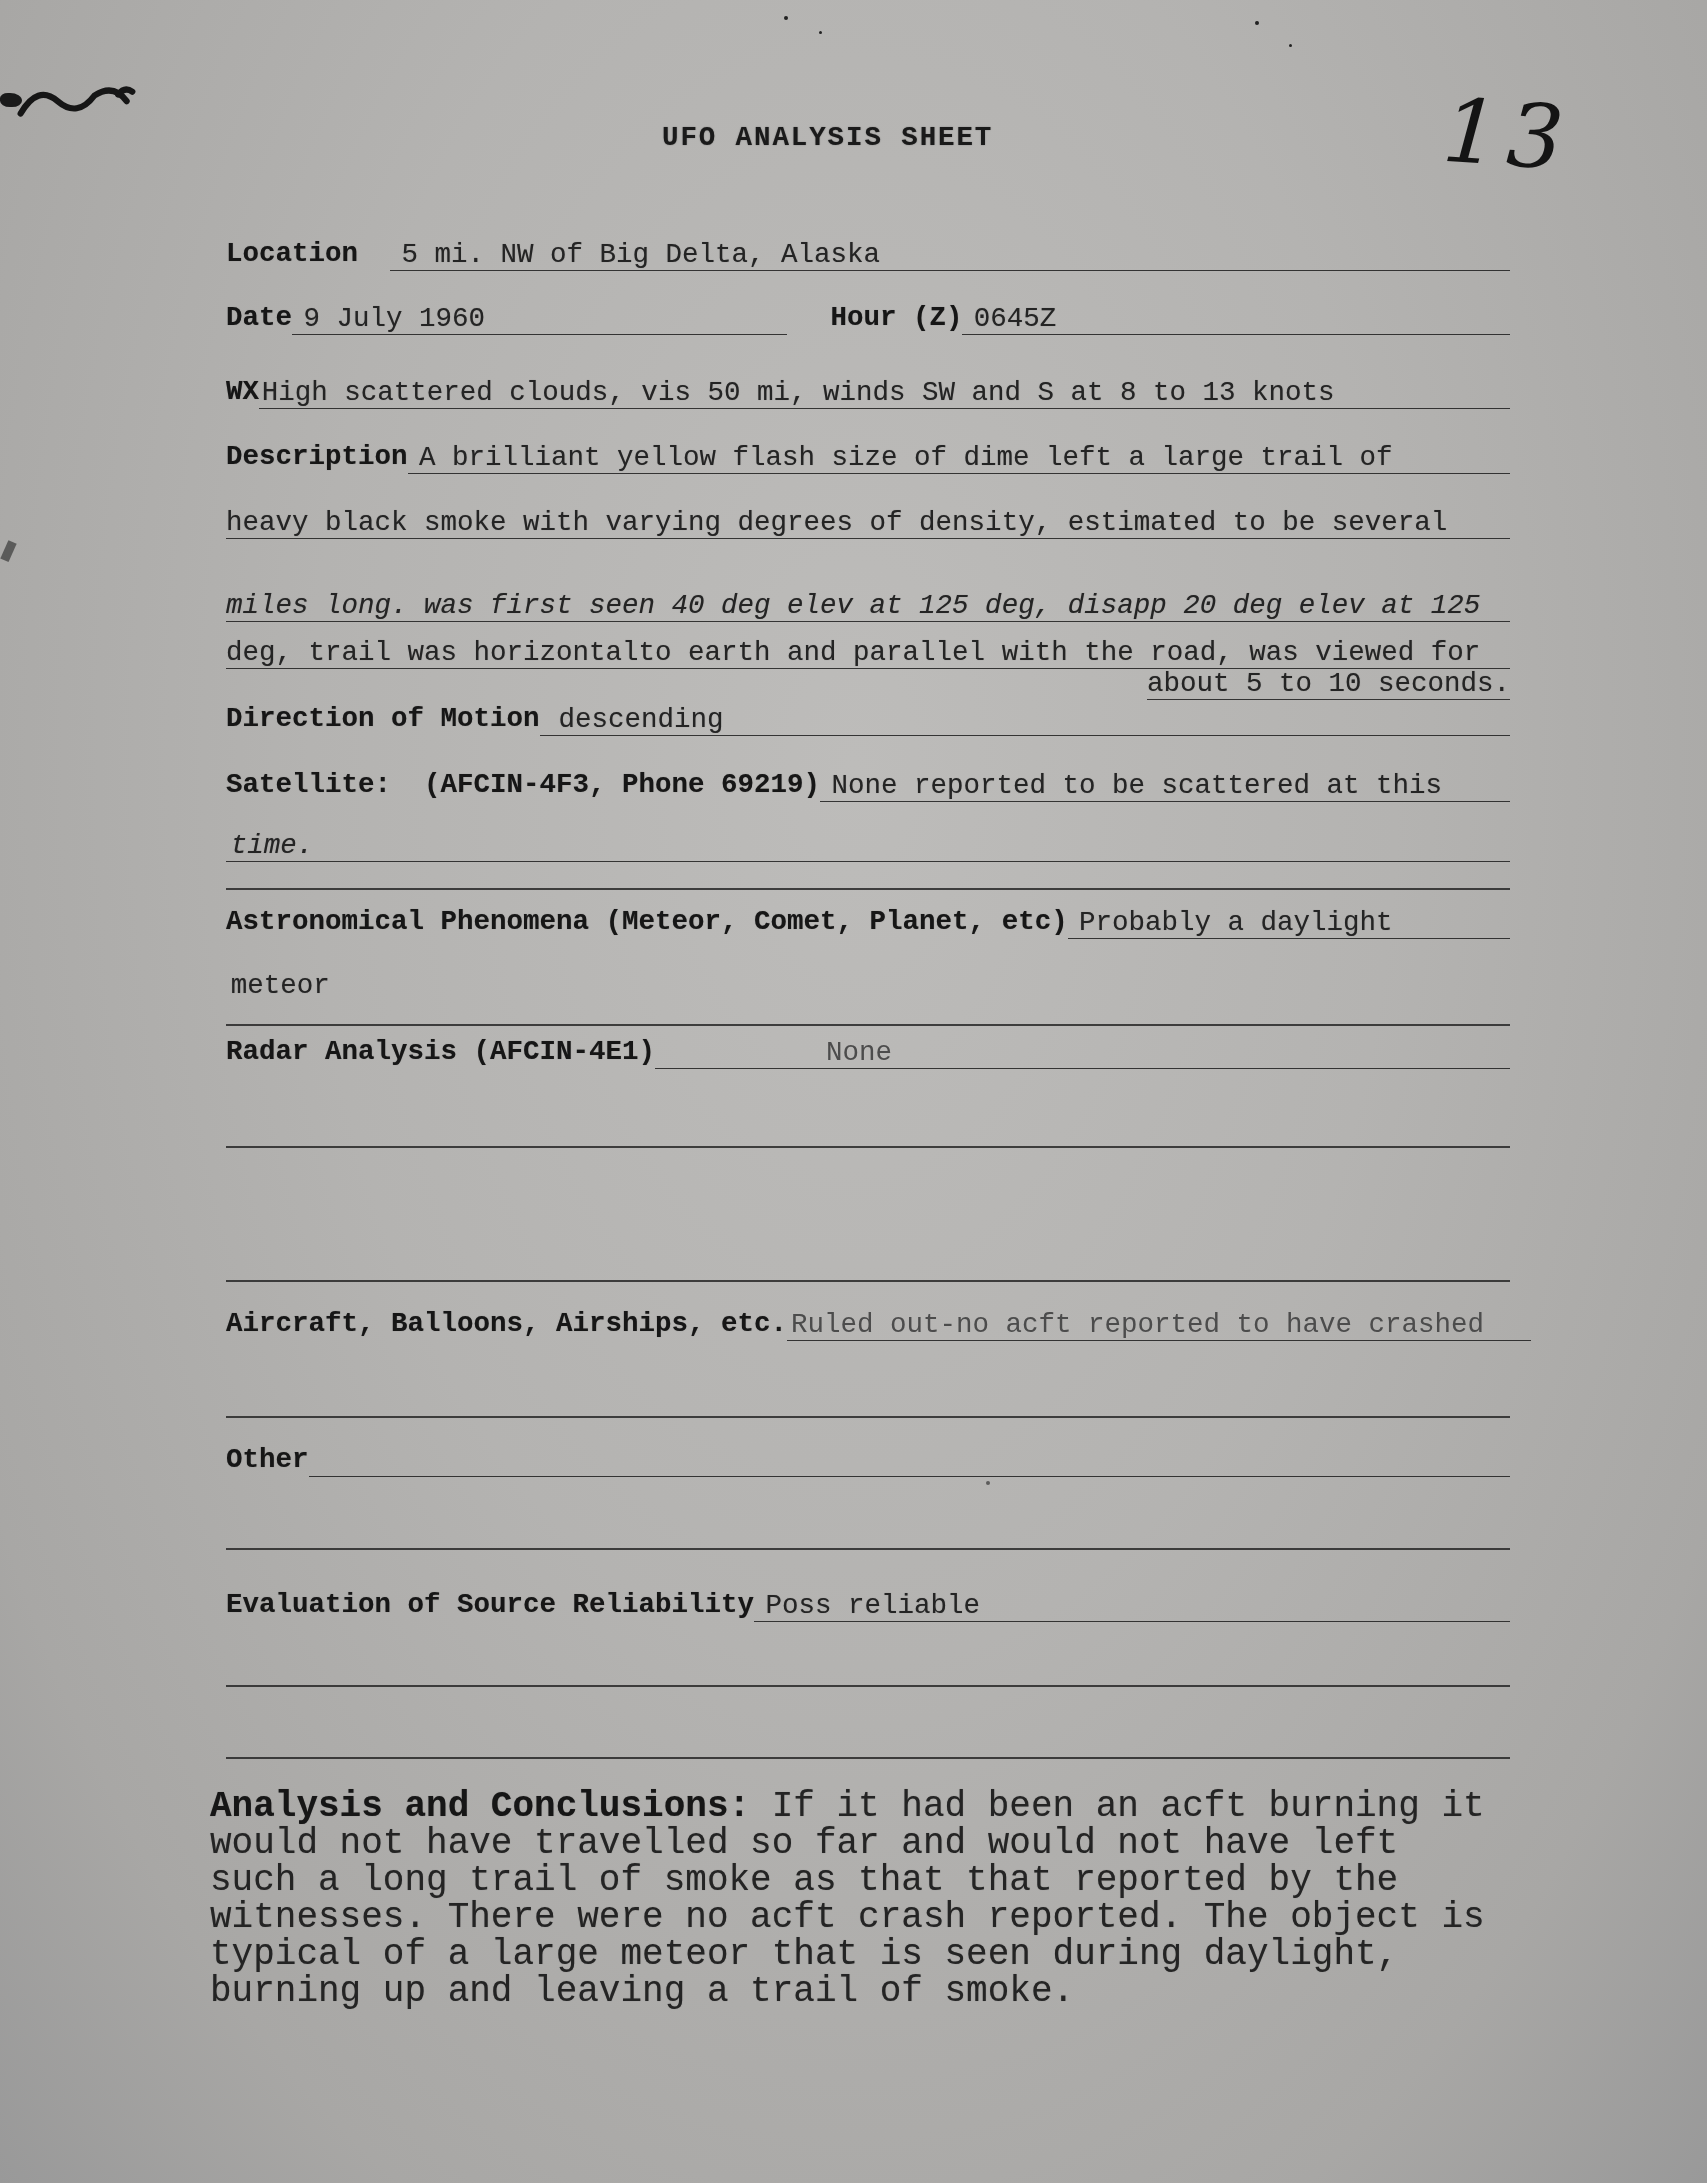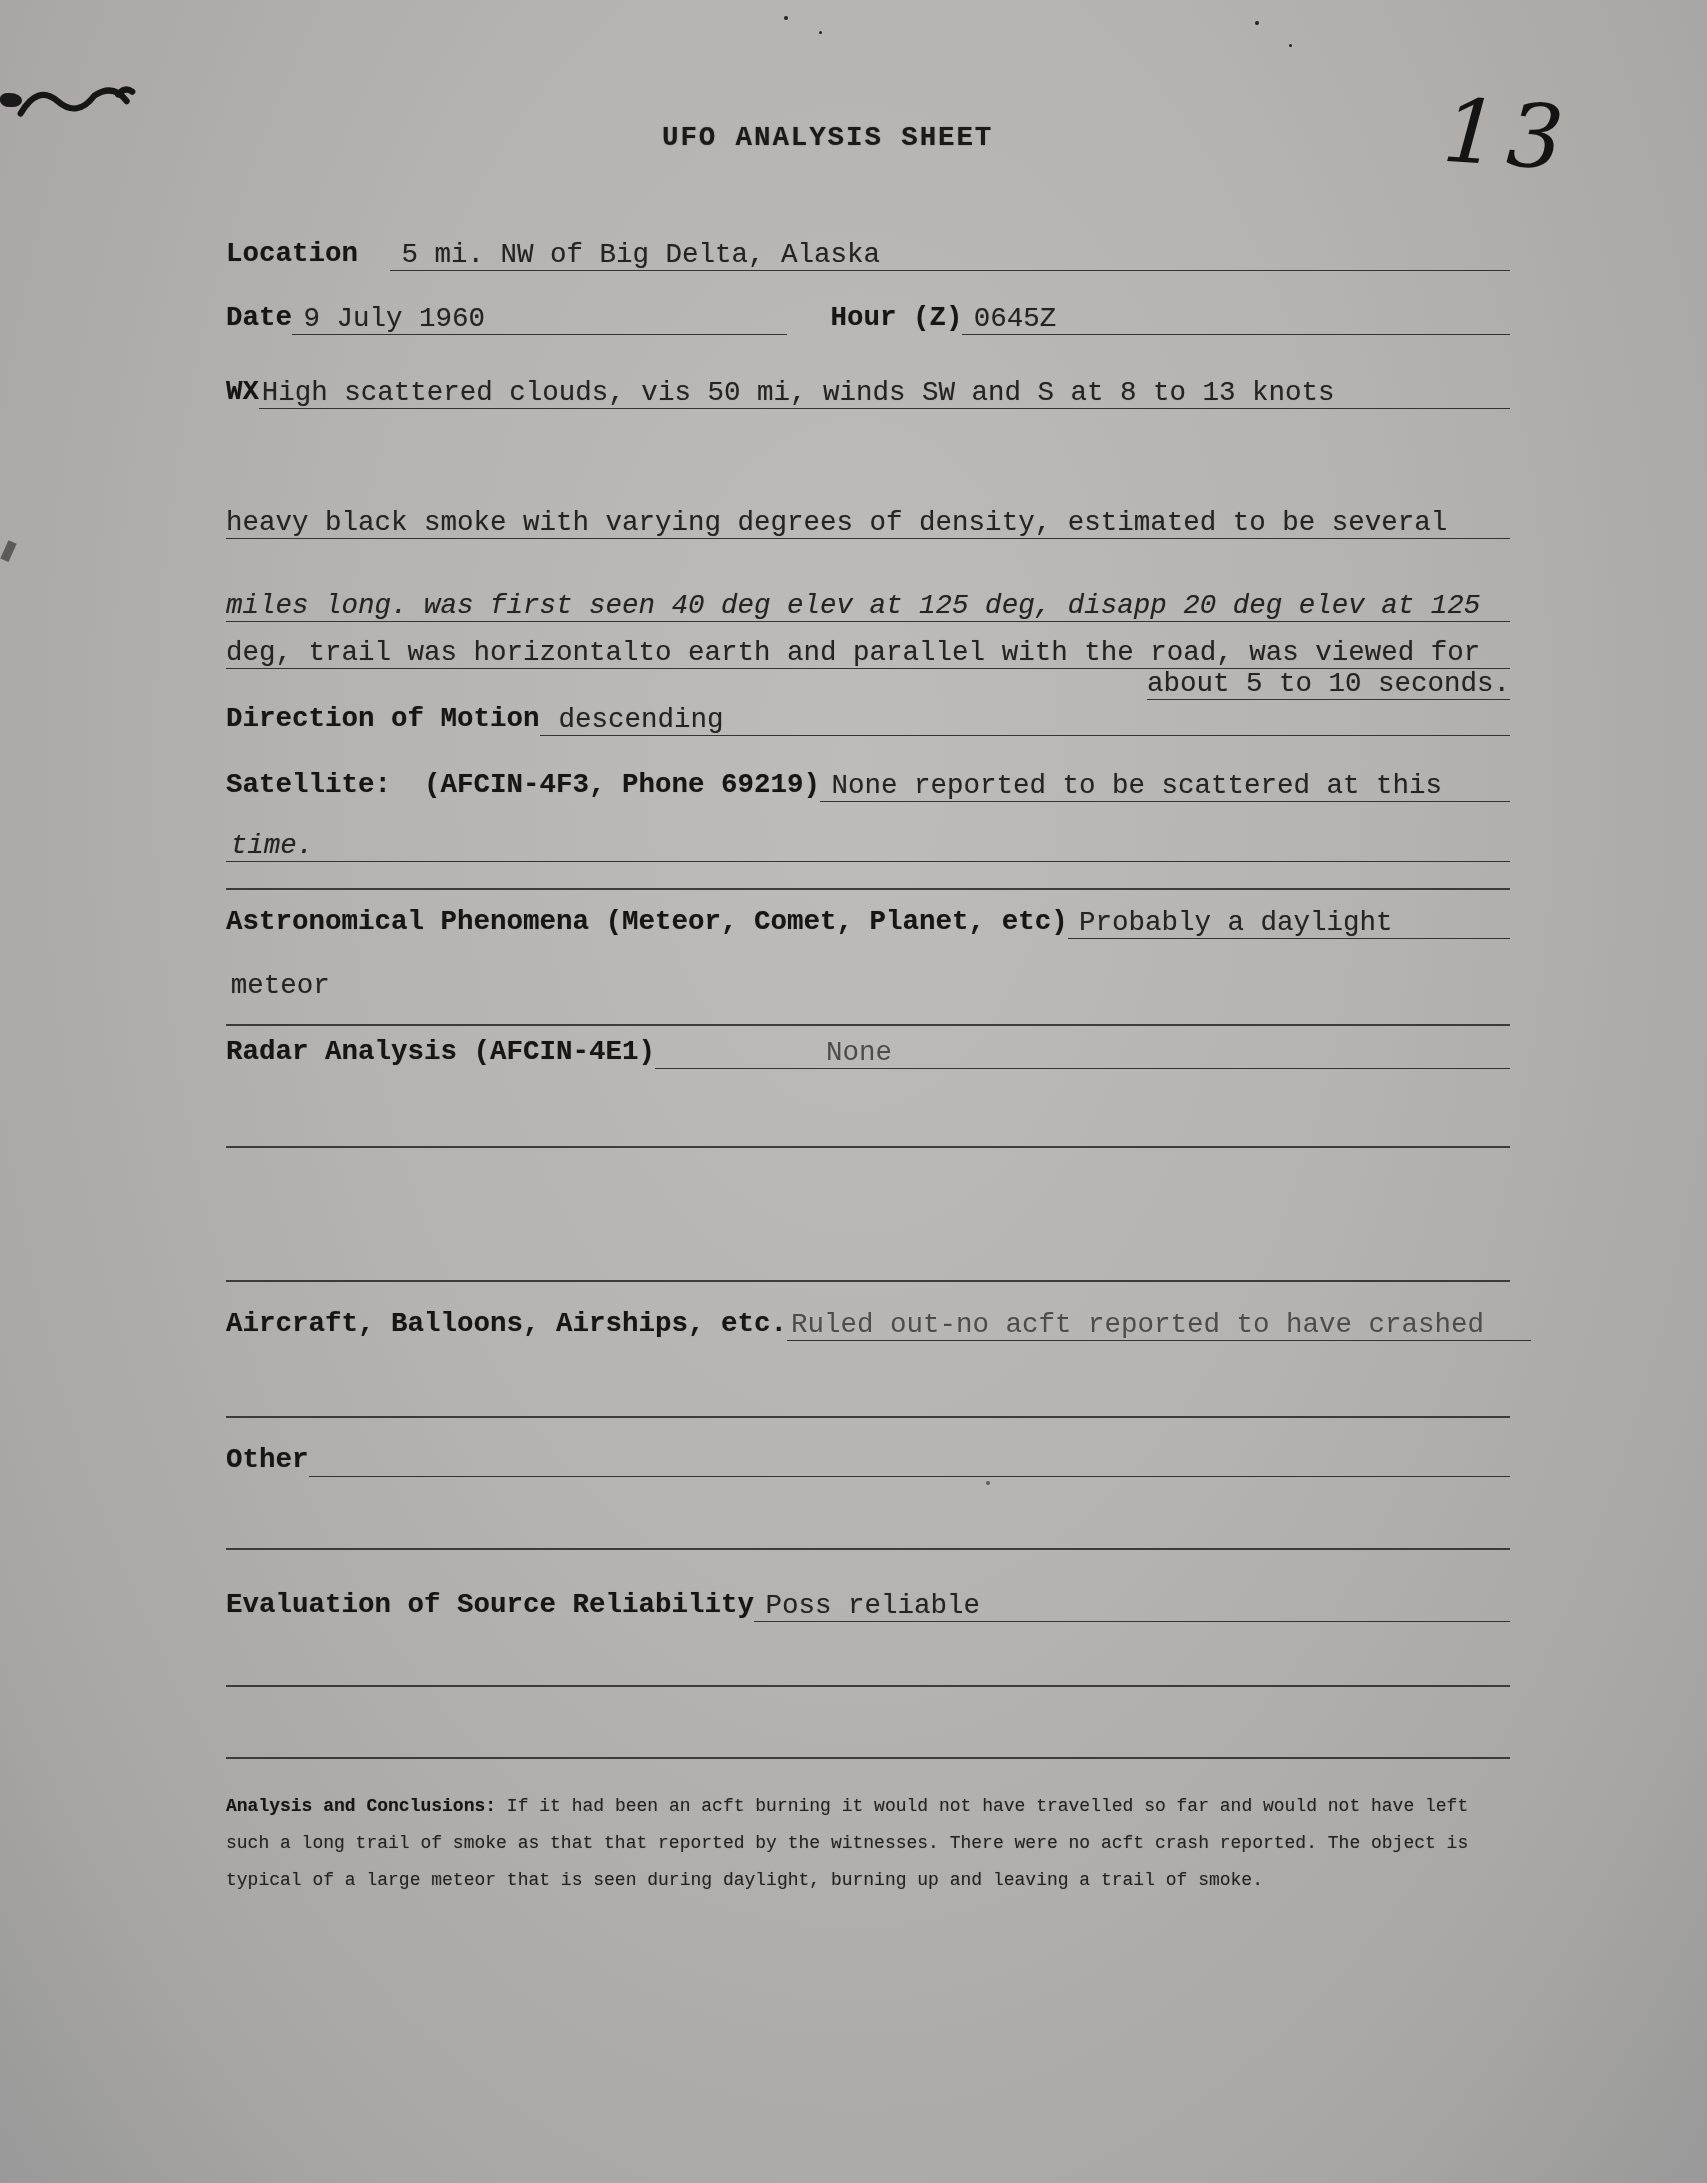--- a/index.html
+++ b/index.html
@@ -38,22 +38,22 @@
     font-size:27.5px;font-weight:bold;letter-spacing:1.9px;
     color:#1a1a1a;text-shadow:0 0 1.4px rgba(10,10,10,.4);
   }
   .pagenum{
     position:absolute;left:1443px;top:83px;
     font-family:"DejaVu Serif","Liberation Serif",serif;
     font-style:italic;font-size:88px;letter-spacing:8.5px;
     color:#141414;transform:rotate(4deg);
   }
   .analysis{
-    position:absolute;left:226px;top:1788px;width:1277px;
-    font-size:18px;line-height:37px;color:#242424;
+    position:absolute;left:210px;top:1788px;width:1277px;
+    font-size:36px;line-height:37px;color:#242424;
     text-shadow:0 0 0.9px rgba(20,20,20,.3);
   }
   .analysis .lbl{display:inline;padding:0;}
   .speck{position:absolute;border-radius:50%;background:#222;}
   .edge-mark{position:absolute;background:#1a1a1a;}
 </style>
 </head>
 <body>
 
 <div class="page">
@@ -82,20 +82,24 @@
     <span class="val fixed">9 July 1960</span>
     <span class="lbl" style="margin-left:43px;">Hour (Z)</span>
     <span class="val">0645Z</span>
   </div>
 
   <div class="row" style="top:374px;">
     <span class="lbl">WX</span>
     <span class="val" style="padding-left:2.8px;">High scattered clouds, vis 50 mi, winds SW and S at 8 to 13 knots</span>
   </div>
 
+  <div class="row" style="top:439px;">
+    <span class="lbl">Description</span>
+    <span class="val">A brilliant yellow flash size of dime left a large trail of</span>
+  </div>
   <div class="row" style="top:504px;">
     <span class="val" style="padding-left:0;">heavy black smoke with varying degrees of density, estimated to be several</span>
   </div>
   <div class="row" style="top:587px;font-style:italic;">
     <span class="val" style="padding-left:0;">miles long. was first seen 40 deg elev at 125 deg, disapp 20 deg elev at 125</span>
   </div>
   <div class="row" style="top:634px;">
     <span class="val" style="padding-left:0;">deg, trail was horizontalto earth and parallel with the road, was viewed for</span>
   </div>
   <div class="row" style="top:665px;justify-content:flex-end;">

